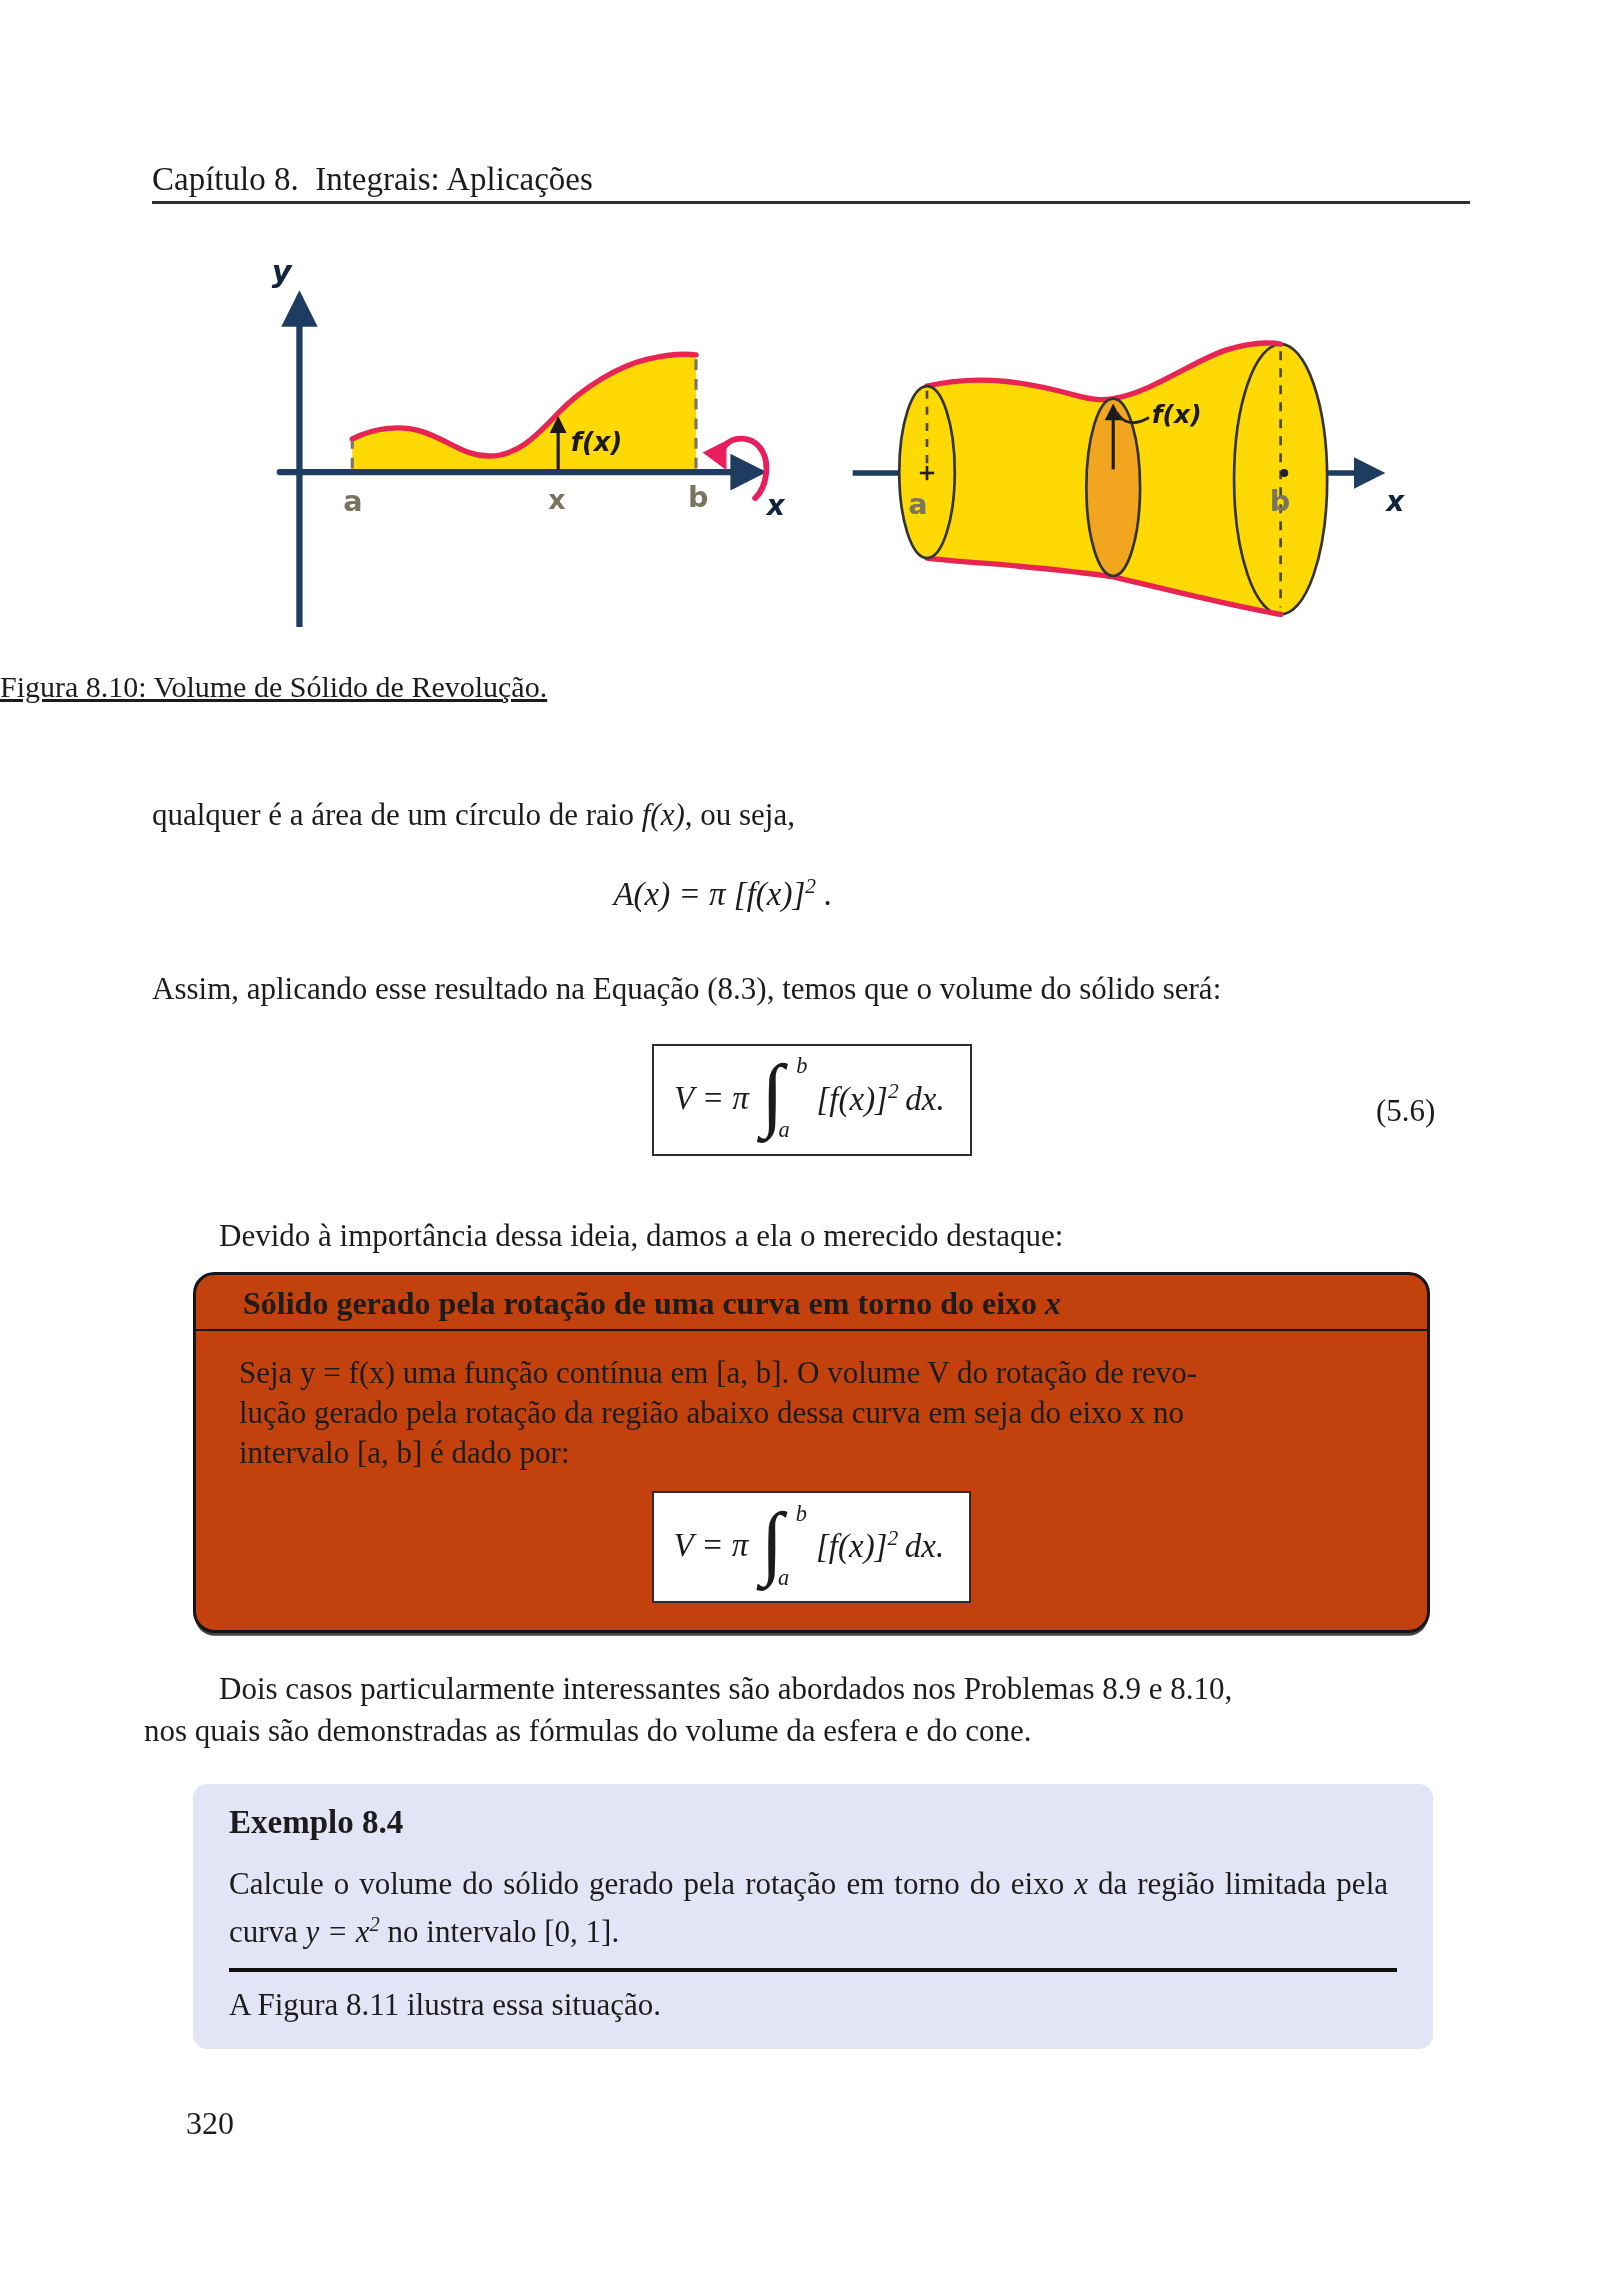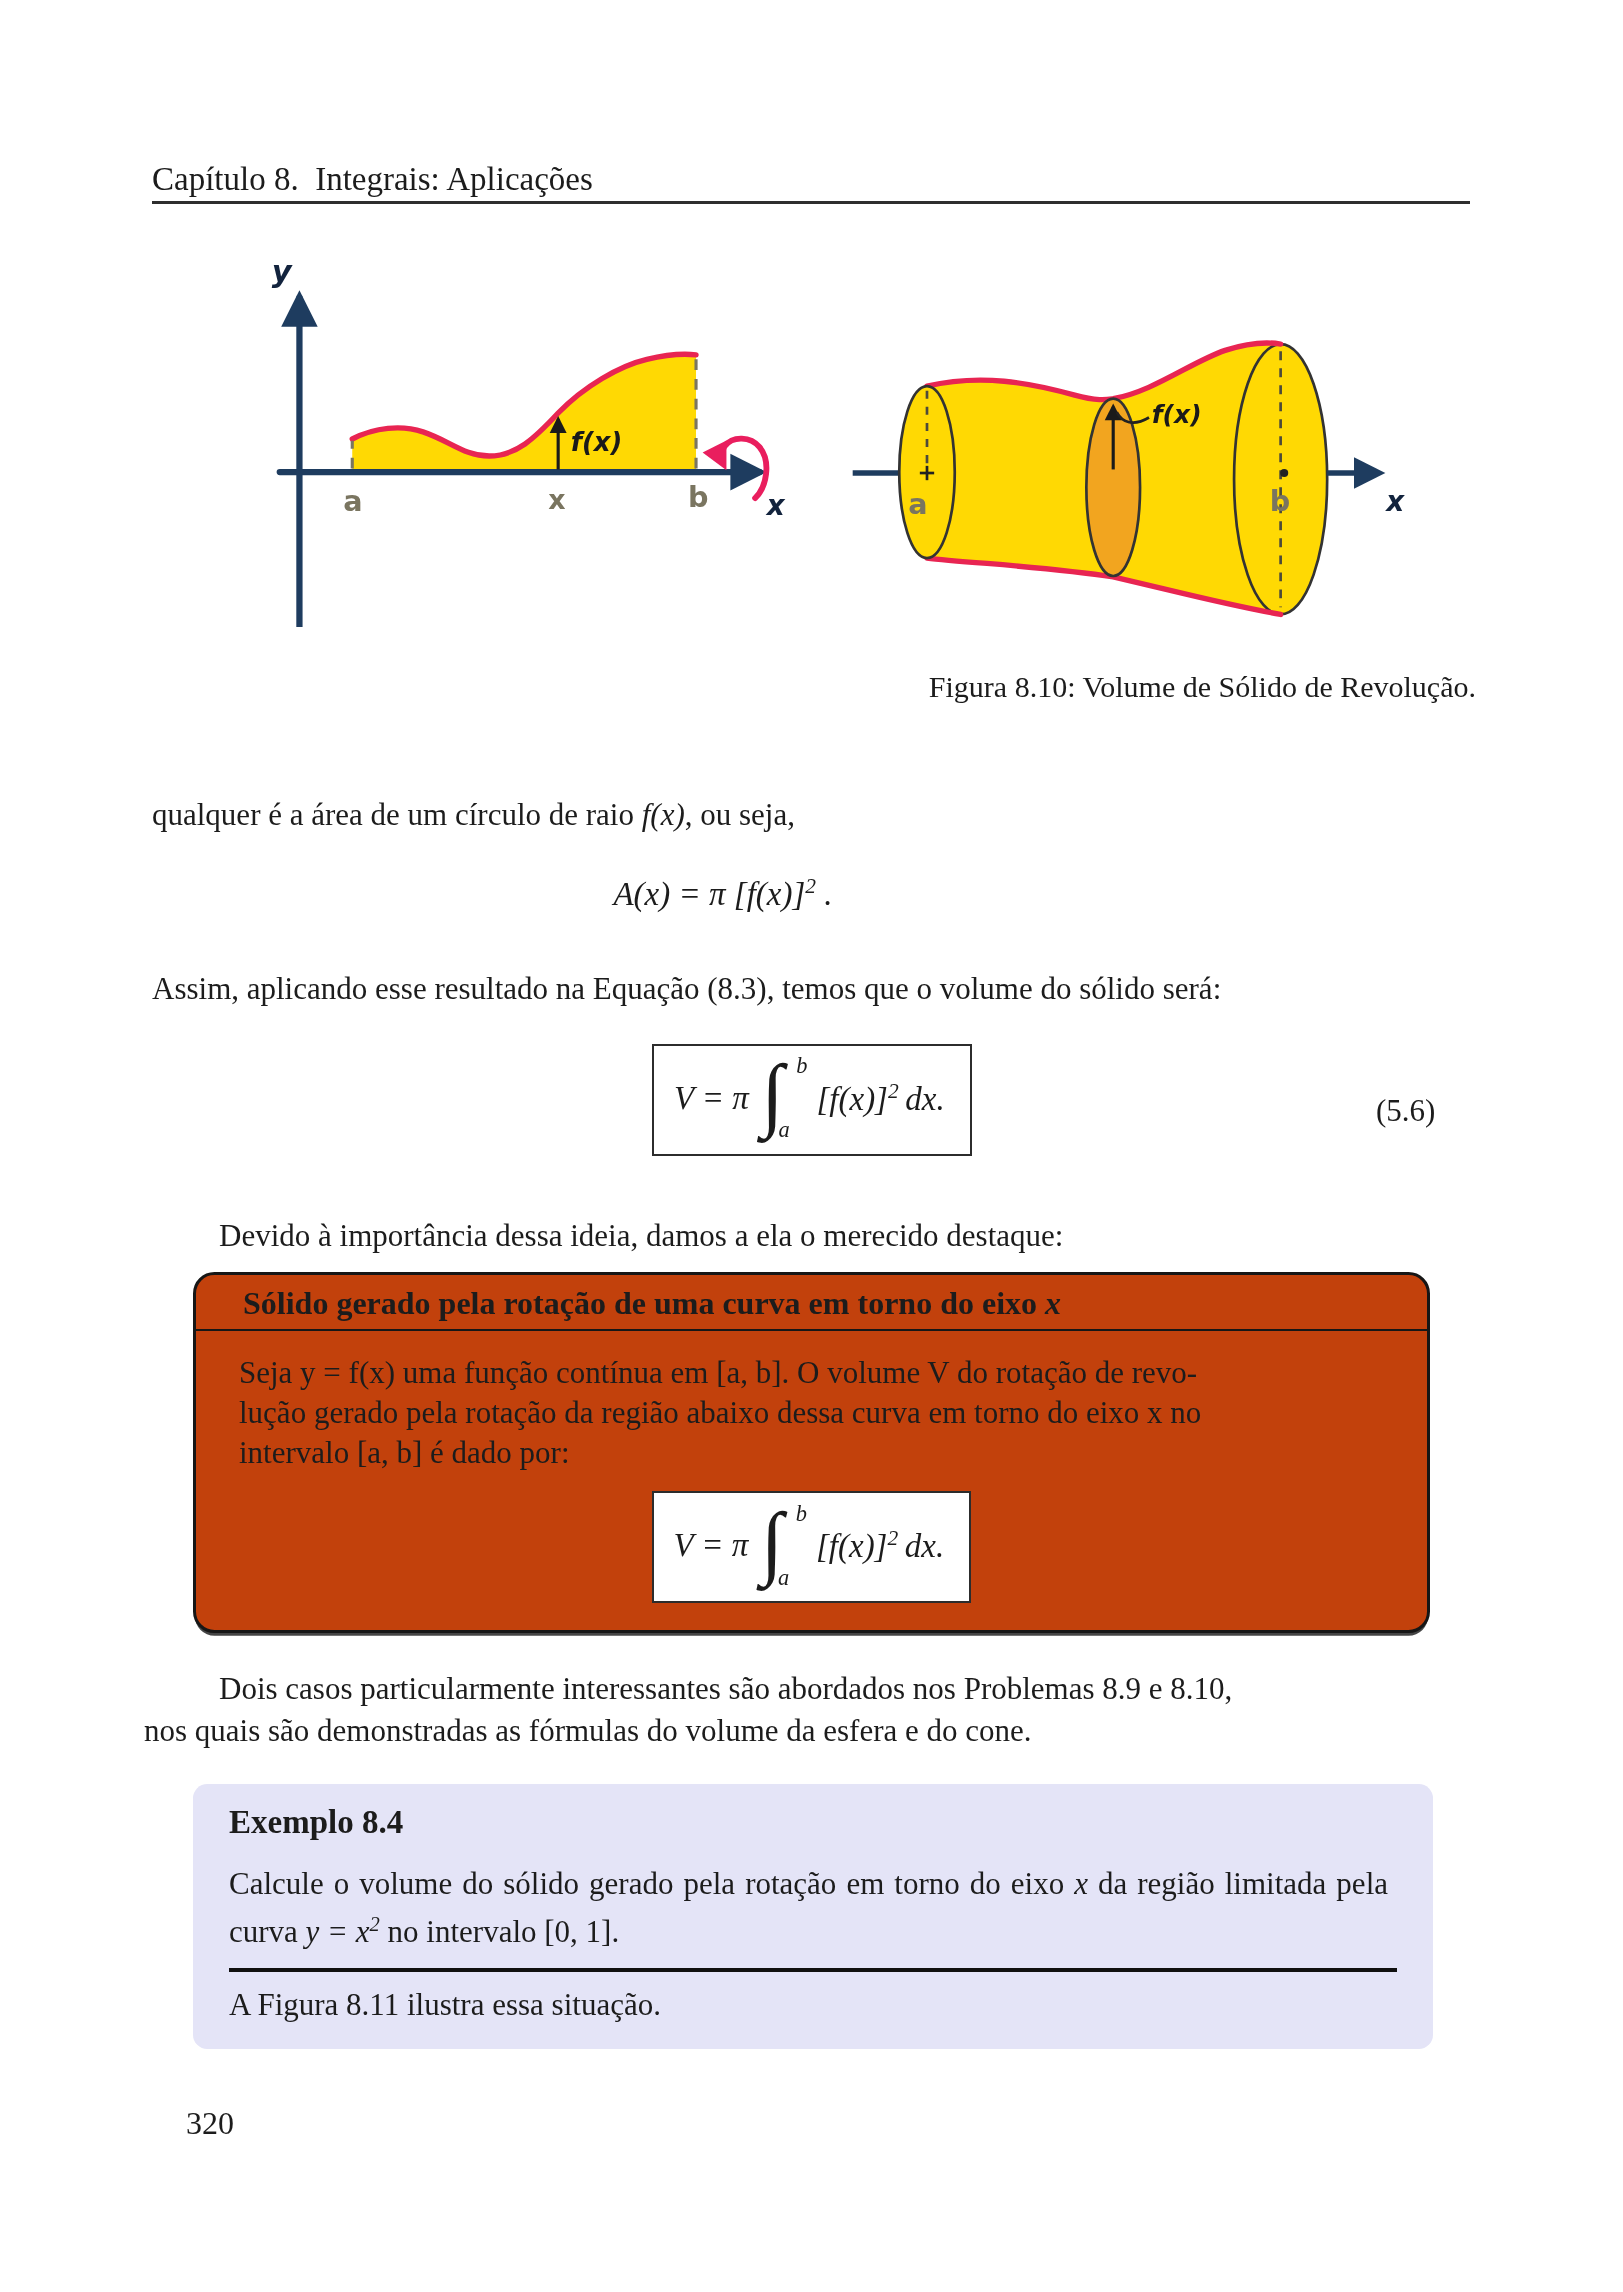--- a/index.html
+++ b/index.html
@@ -51,21 +51,21 @@
     left:193px;top:1784px;width:1240px;height:265px;box-sizing:border-box;
     background:#E4E4F7;border-radius:14.3px;
   }
   .example-title{padding:19.7px 36px 0 36px;font-size:33px;font-weight:bold;}
   .example-body{margin:23px 45px 0 36px;font-size:31px;line-height:40px;text-align:justify;}
   .example-body sup{font-size:20.6px;}
   .example-rule{margin:16px 36px 0 36px;height:3.6px;background:#101010;}
   .example-footer{margin:15px 36px 0 36px;font-size:31px;}
   .page-number{left:186px;top:2105px;font-size:32px;}
   
-  .fig-caption{left:0;top:670px;width:1476px;text-align:right;font-size:30px;}
+  .fig-caption{left:0;top:670px;width:1476px;text-align:left;font-size:30px;text-decoration:underline;}
   
   .fig-svg{left:251px;top:251px;}
   .handlabel{font-family:"DejaVu Sans", sans-serif;font-weight:bold;}
 </style>
 </head>
 <body>
 
 <div class="page">
 
   <div class="abs chapter-head">Capítulo 8.  Integrais: Aplicações</div>
@@ -153,21 +153,21 @@
     </span>
   </div>
   <div class="abs eq-number">(5.6)</div>
 
   <div class="abs bodytext para-devido">Devido à importância dessa ideia, damos a ela o merecido destaque:</div>
 
   <div class="abs feature-box">
     <div class="feature-title"><span>Sólido gerado pela rotação de uma curva em torno do eixo </span><span class="math">x</span></div>
     <div class="feature-body">
       <div>Seja y = f(x) uma função contínua em [a, b]. O volume V do rotação de revo-</div>
-      <div>lução gerado pela rotação da região abaixo dessa curva em torno do eixo x no</div>
+      <div>lução gerado pela rotação da região abaixo dessa curva em seja do eixo x no</div>
       <div>intervalo [a, b] é dado por:</div>
     </div>
     <div class="feature-eq">
       <span class="eqbox">
         <span class="eq-lhs">V = π</span>
         <span class="int-sym">∫</span>
         <span class="int-lims">
           <span class="lim-up">b</span>
           <span class="lim-lo">a</span>
         </span>

